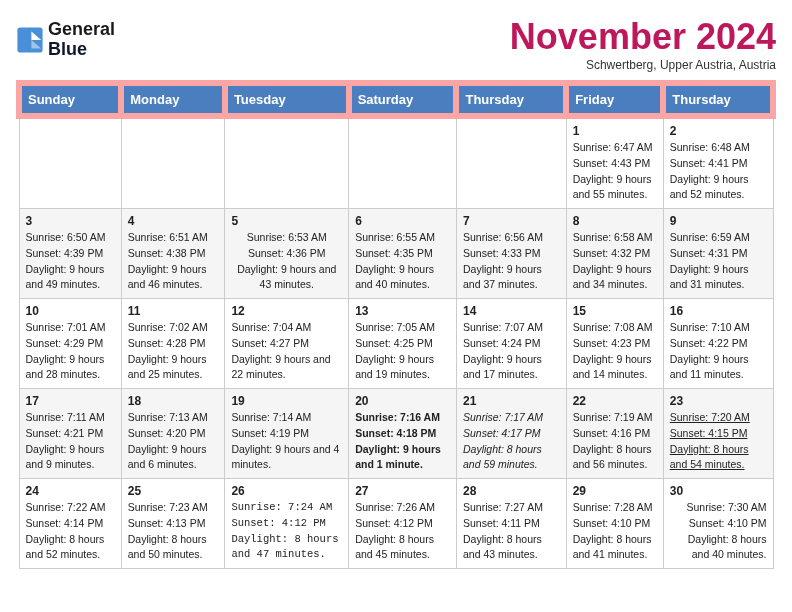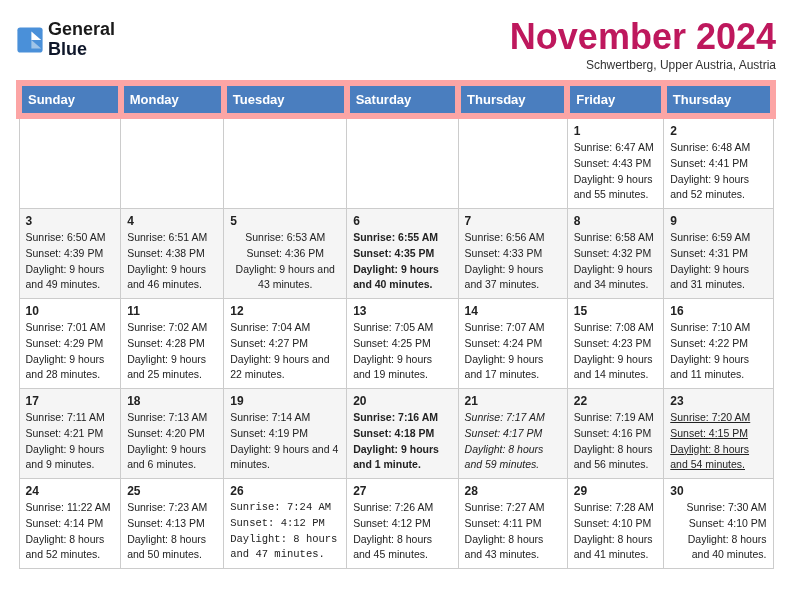--- a/index.html
+++ b/index.html
@@ -158,21 +158,21 @@
 Daylight: 9 hours and 46 minutes.</div>
         </td>
         <td>
           <span class="day-num">5</span>
           <div class="day-info" style="white-space: pre-line; text-align: center;">Sunrise: 6:53 AM
 Sunset: 4:36 PM
 Daylight: 9 hours and 43 minutes.</div>
         </td>
         <td>
           <span class="day-num">6</span>
-          <div class="day-info" style="white-space: pre-line; font-weight: bold;">Sunrise: 6:55 AM
+          <div class="day-info" style="white-space: pre-line;">Sunrise: 6:55 AM
 Sunset: 4:35 PM
 Daylight: 9 hours and 40 minutes.</div>
         </td>
         <td>
           <span class="day-num">7</span>
           <div class="day-info" style="white-space: pre-line;">Sunrise: 6:56 AM
 Sunset: 4:33 PM
 Daylight: 9 hours and 37 minutes.</div>
         </td>
         <td>
@@ -272,21 +272,21 @@
         <td>
           <span class="day-num">23</span>
           <div class="day-info" style="white-space: pre-line; text-decoration: underline;">Sunrise: 7:20 AM
 Sunset: 4:15 PM
 Daylight: 8 hours and 54 minutes.</div>
         </td>
       </tr>
       <tr>
         <td>
           <span class="day-num">24</span>
-          <div class="day-info" style="white-space: pre-line;">Sunrise: 11:22 AM
+          <div class="day-info" style="white-space: pre-line;">Sunrise: 7:22 AM
 Sunset: 4:14 PM
 Daylight: 8 hours and 52 minutes.</div>
         </td>
         <td>
           <span class="day-num">25</span>
           <div class="day-info" style="white-space: pre-line;">Sunrise: 7:23 AM
 Sunset: 4:13 PM
 Daylight: 8 hours and 50 minutes.</div>
         </td>
         <td>

